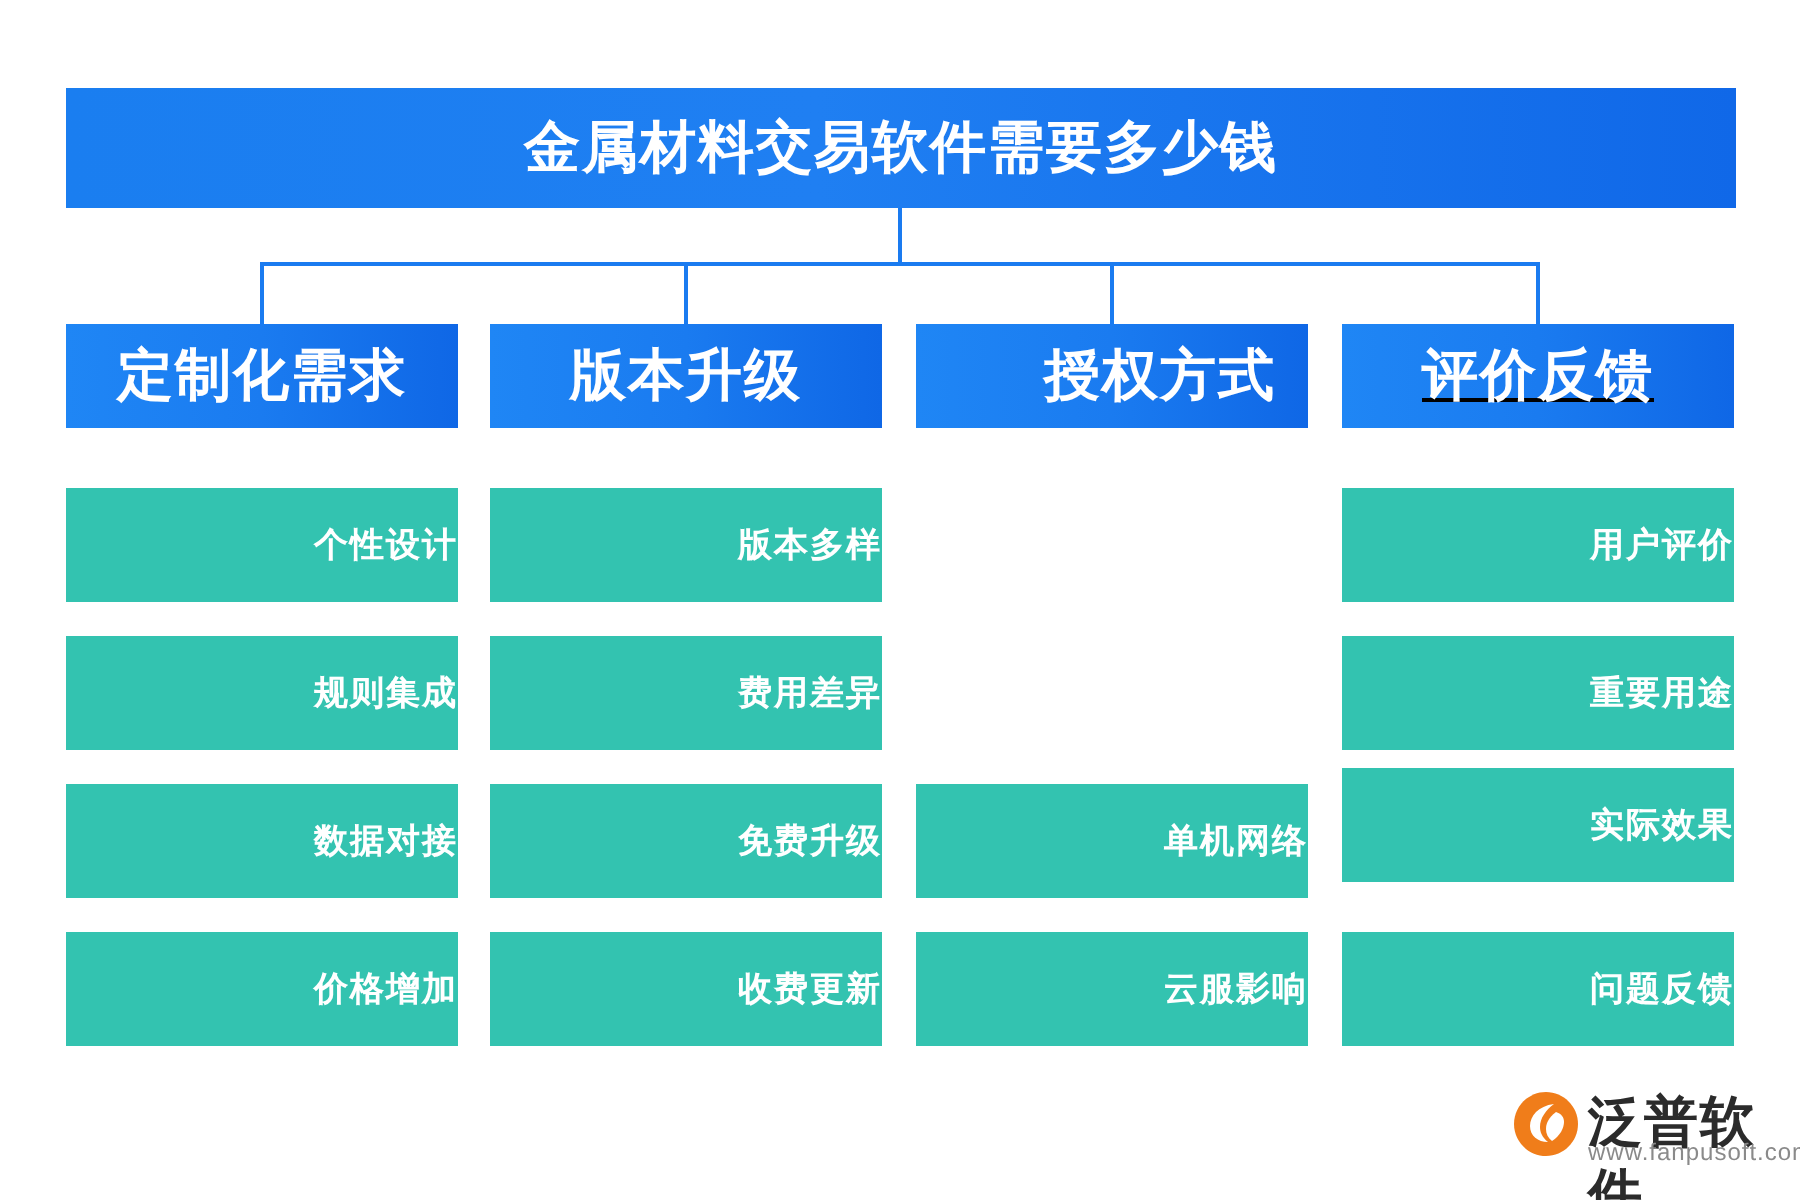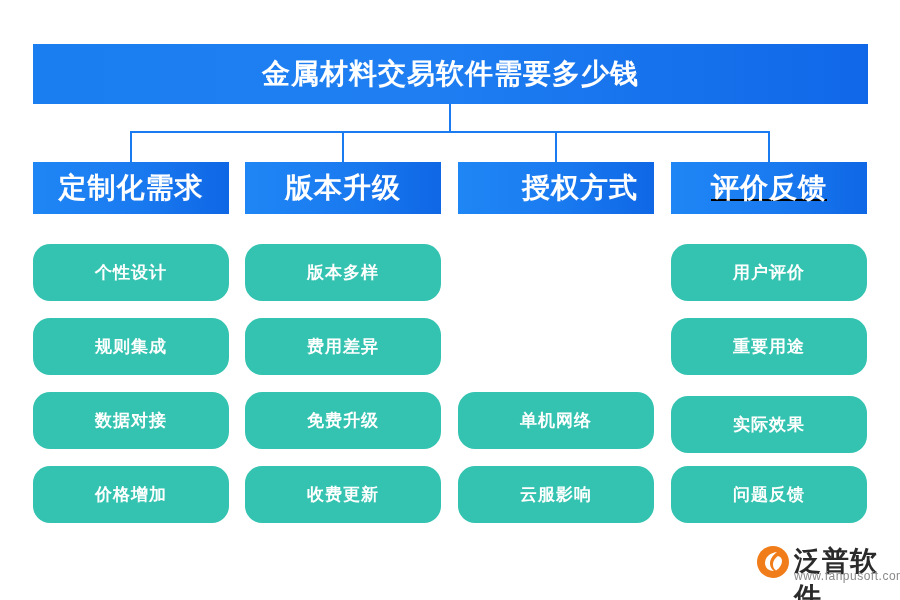--- a/index.html
+++ b/index.html
@@ -55,23 +55,22 @@
     font-size: 28px;
     font-weight: bold;
     letter-spacing: 1px;
   }
   .leaf-box {
     position: absolute;
     width: 196px;
     height: 57px;
     display: flex;
     align-items: center;
-    justify-content: center;
+    justify-content: flex-end;
     background: #33c3b0;
-    border-radius: 17px;
   }
   .leaf-box span {
     color: #ffffff;
     font-size: 17px;
     font-weight: bold;
     letter-spacing: 1px;
   }
   .logo {
     position: absolute;
     left: 756px;
@@ -167,21 +166,21 @@
   <div class="leaf-box" style="left:458px; top:466px;">
     <span>云服影响</span>
   </div>
 
   <div class="leaf-box" style="left:671px; top:244px;">
     <span>用户评价</span>
   </div>
   <div class="leaf-box" style="left:671px; top:318px;">
     <span>重要用途</span>
   </div>
-  <div class="leaf-box" style="left:671px; top:396px;">
+  <div class="leaf-box" style="left:671px; top:384px;">
     <span>实际效果</span>
   </div>
   <div class="leaf-box" style="left:671px; top:466px;">
     <span>问题反馈</span>
   </div>
 
   <div class="logo">
     <svg class="logo-mark" viewBox="0 0 34 34">
       <path d="M17 1 C8.2 1 1 8.2 1 17 C1 25.8 8.2 33 17 33 C25.8 33 33 25.8 33 17 C33 8.2 25.8 1 17 1 Z" fill="#f07d1a"></path>
       <path d="M21 7 C13 8 9 13 9 18 C9 23 13 26 18 26 C15 23.5 14 21 14 18.5 C14 14 17 10 21 7 Z" fill="#ffffff"></path>

